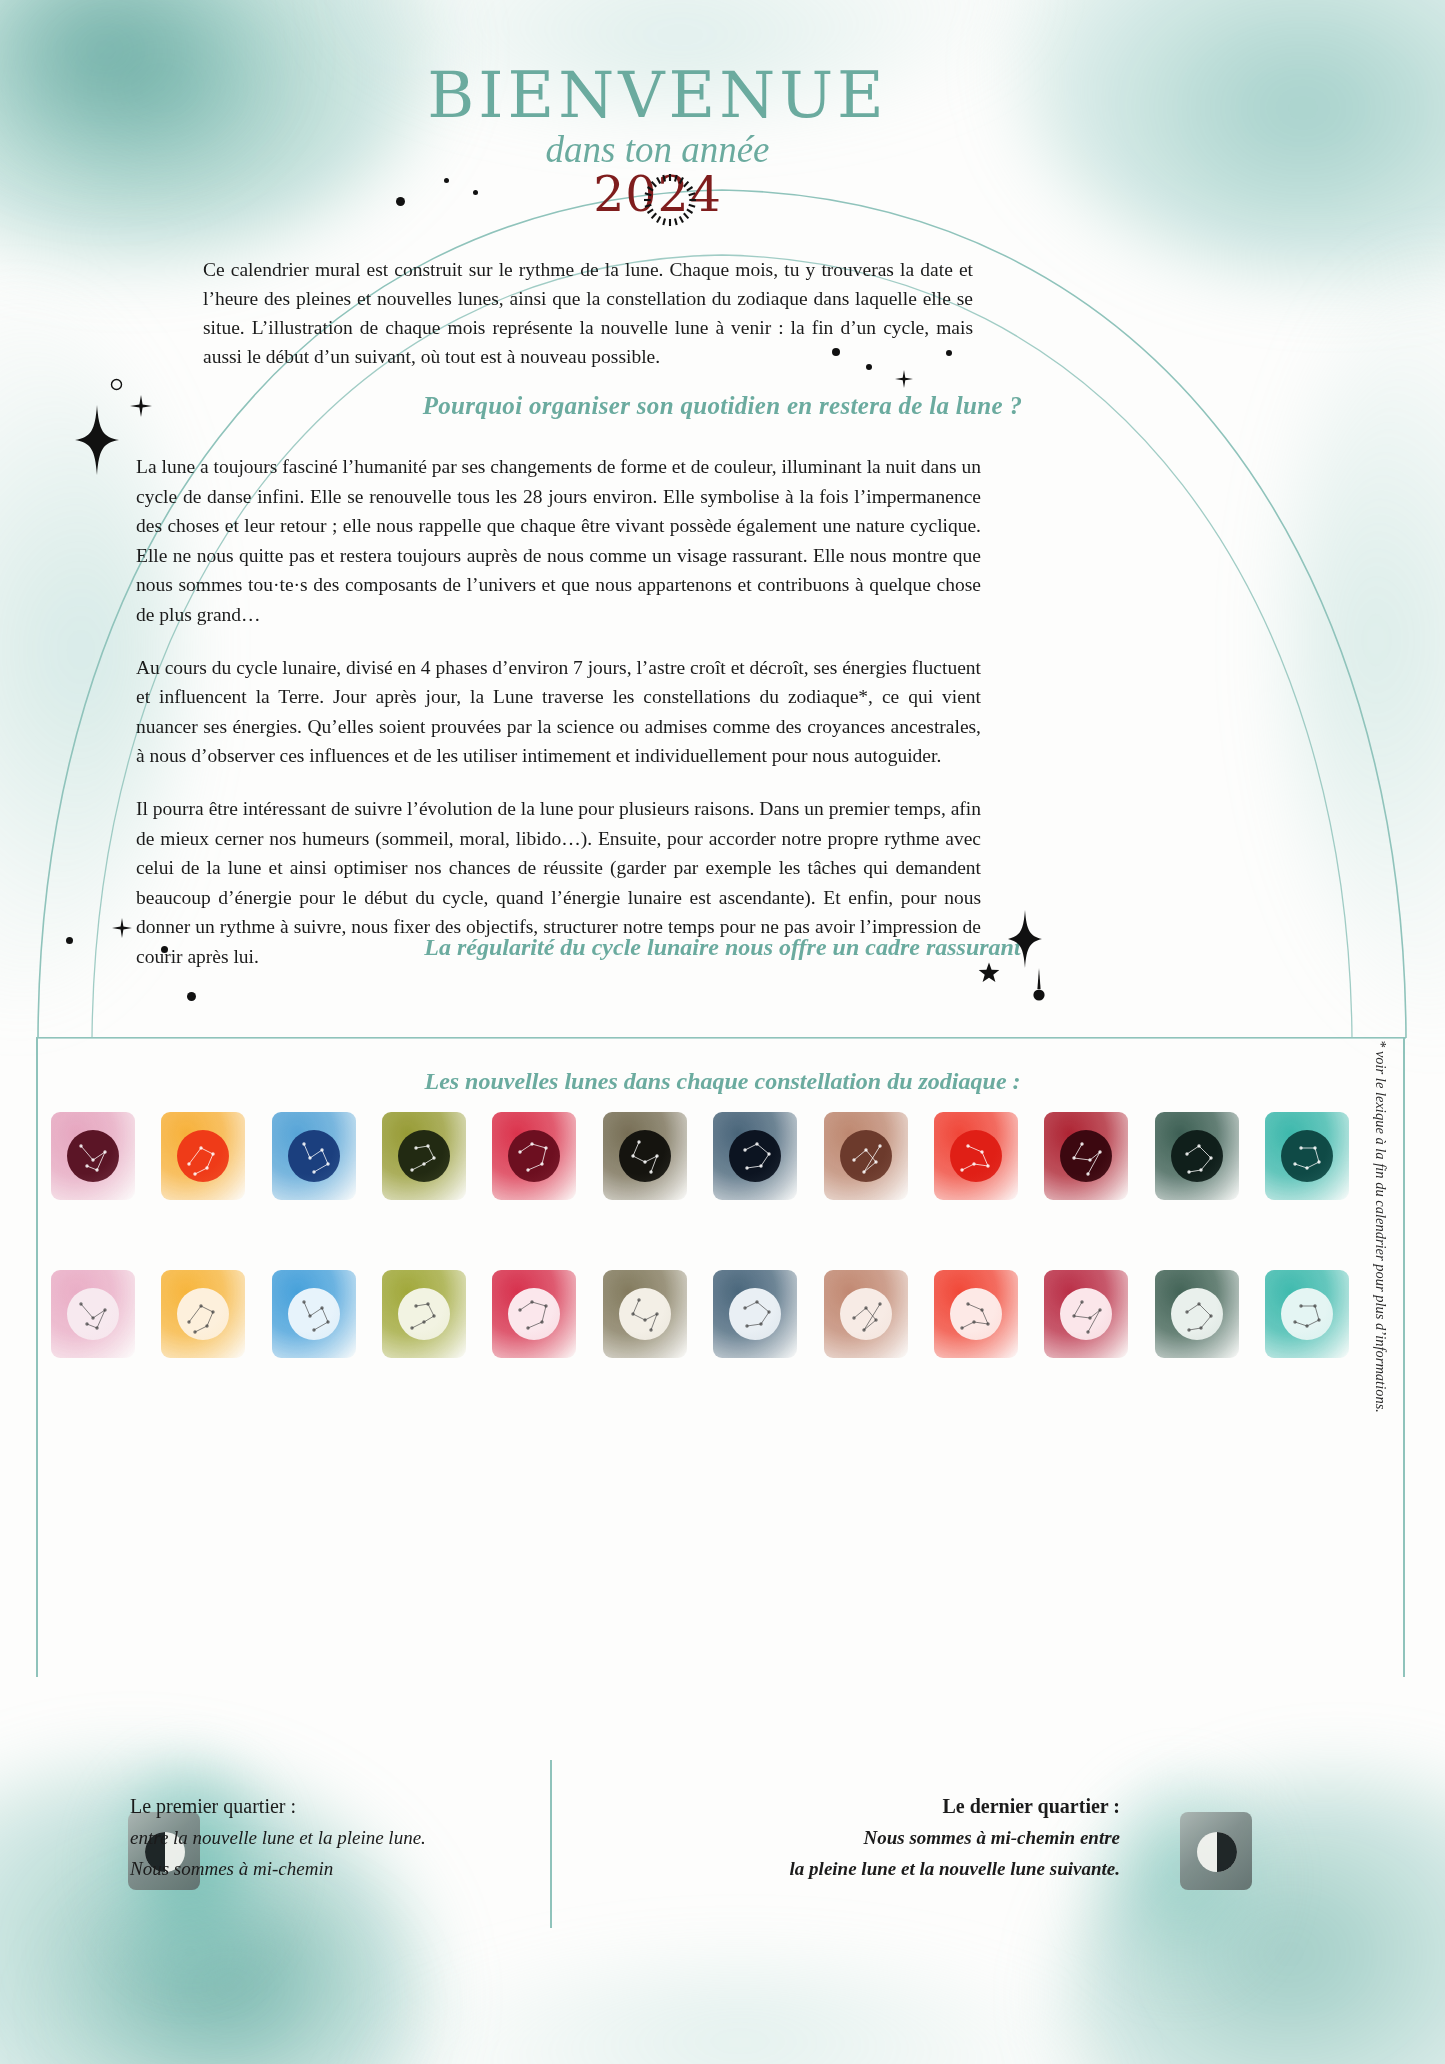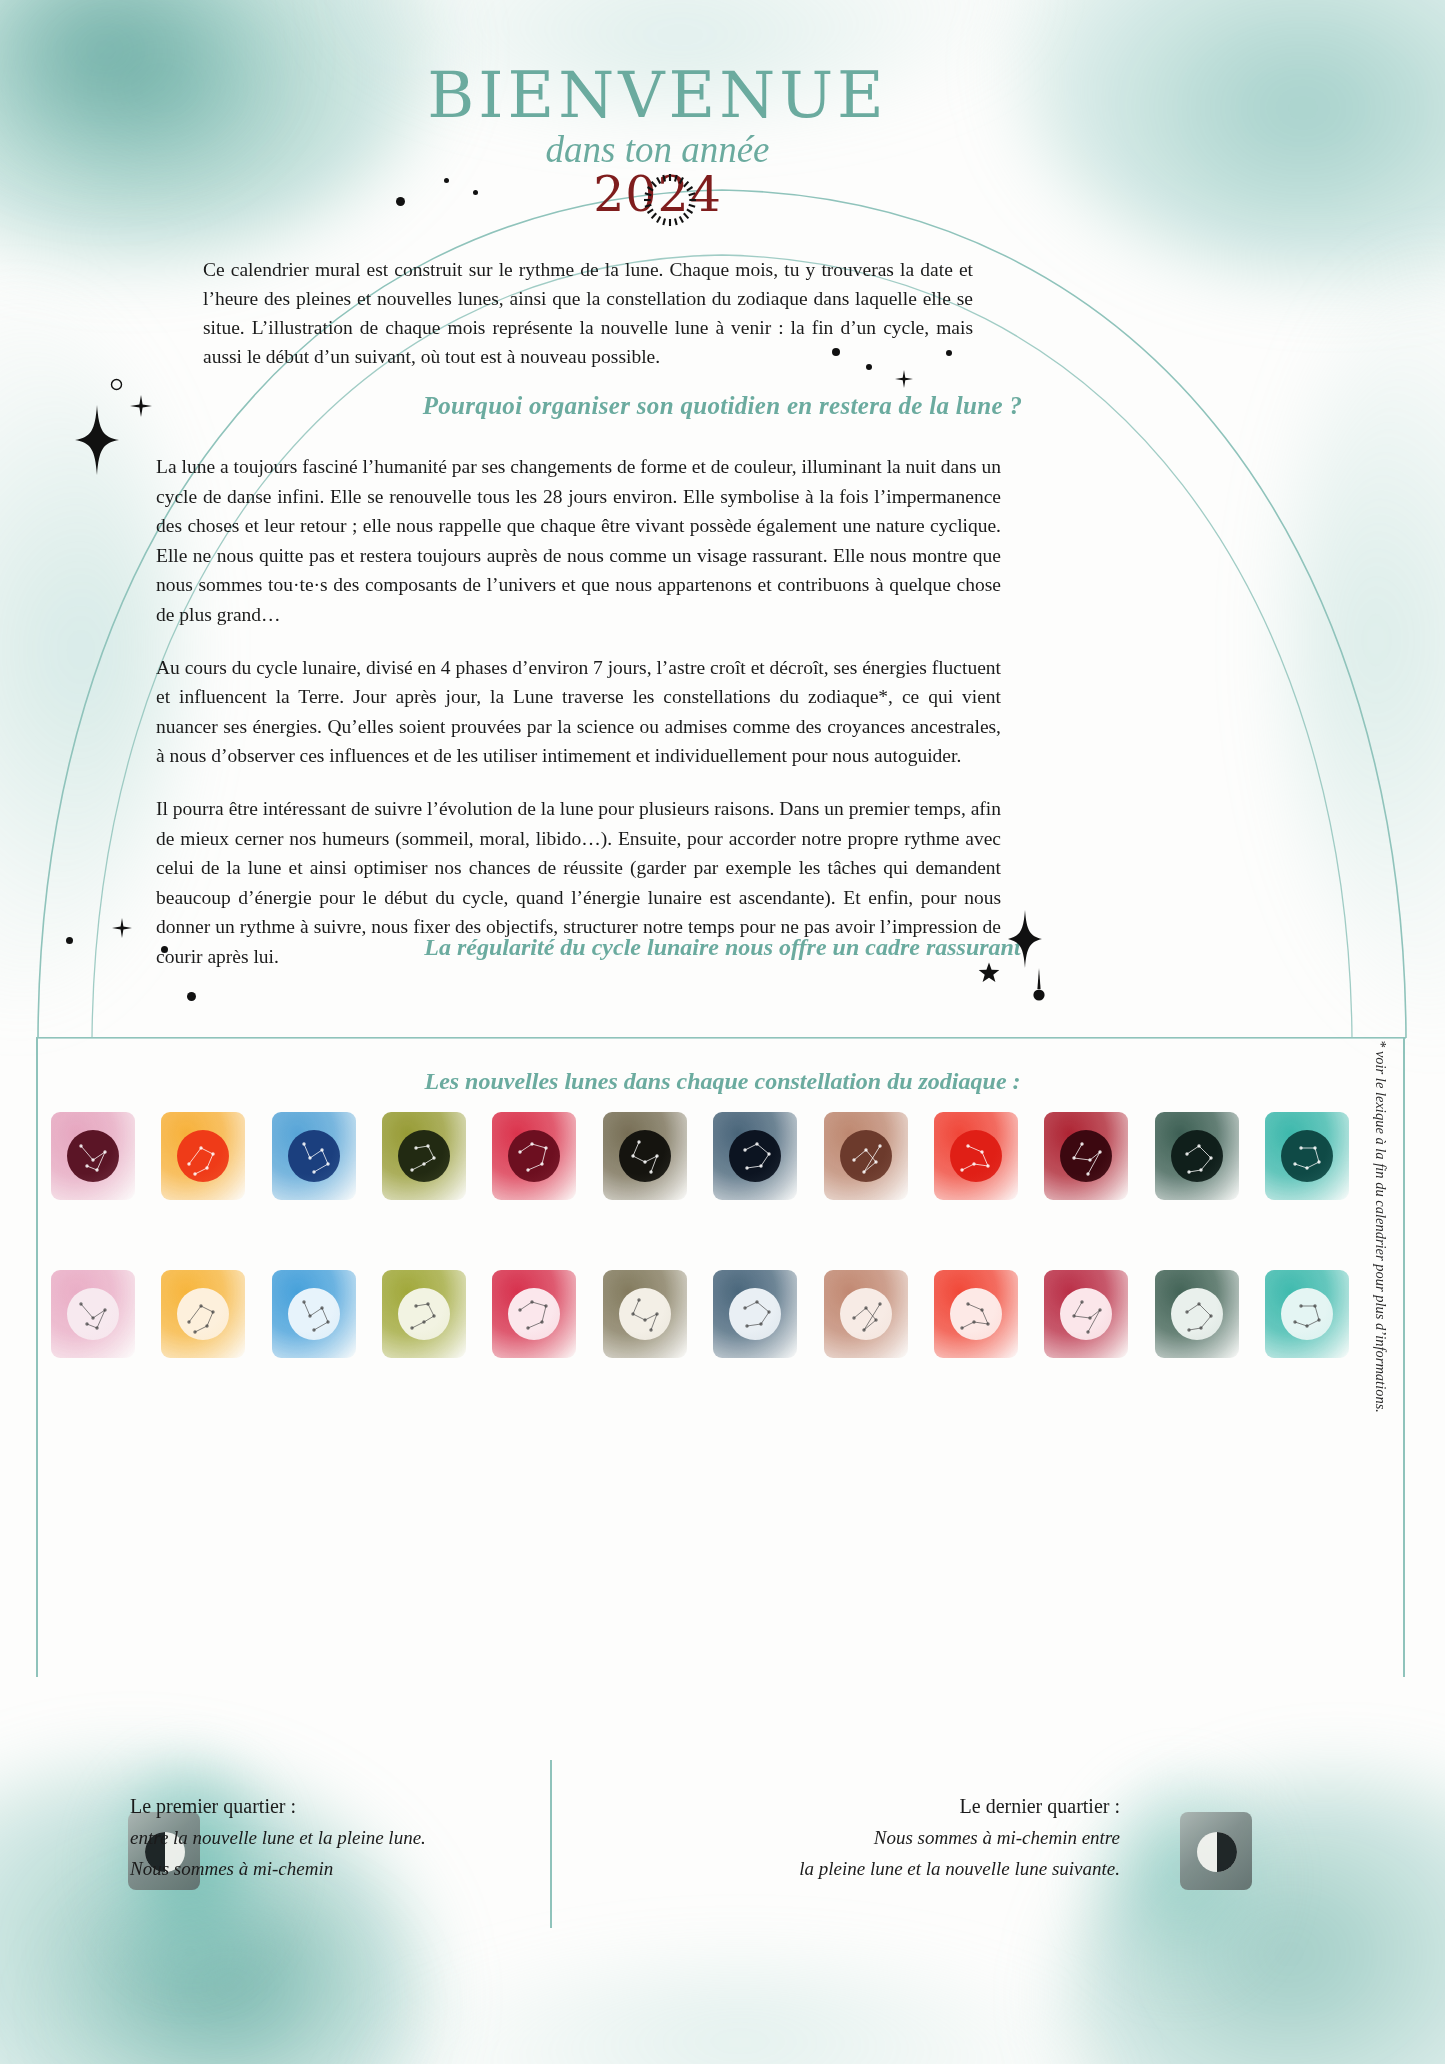--- a/index.html
+++ b/index.html
@@ -76,21 +76,21 @@
     position:absolute;left:175px;top:255px;width:770px;
     font-size:19.5px;line-height:29px;text-align:justify;margin-left:28px;
   }
   .section-title{
     position:absolute;left:0;right:0;top:392px;text-align:center;
     font-family:"Liberation Serif", serif;font-style:italic;font-weight:bold;
     font-size:25px;color:#6bab9f;letter-spacing:.3px;
   }
   .body-col{
     position:absolute;left:136px;top:452px;width:845px;
-    font-size:19.5px;line-height:29.6px;text-align:justify;margin-left:20px;
+    font-size:19.5px;line-height:29.6px;text-align:justify;
   }
   .body-col p{margin:0 0 23px 0;}
   .quote{
     position:absolute;left:0;right:0;top:930px;text-align:center;
     font-family:"Liberation Serif", serif;font-style:italic;font-weight:bold;
     font-size:24px;line-height:34px;color:#6bab9f;
   }
 
   
   .zod-title{
@@ -106,21 +106,21 @@
   .zod-cell{width:96px;height:100px;position:relative;}
   .sq{position:absolute;left:6px;top:4px;width:84px;height:88px;border-radius:9px;
       filter:blur(.4px);opacity:.93;}
   .orb{position:absolute;left:22px;top:22px;width:52px;height:52px;border-radius:50%;overflow:hidden;}
   .orb svg{position:absolute;left:0;top:0;}
 
   
   .q-divider{position:absolute;left:550px;top:1760px;width:1.6px;height:168px;background:#8fc3bb;}
   .quarter{position:absolute;width:430px;}
   .q-left{left:130px;top:1790px;text-align:left;}
-  .q-right{left:690px;top:1790px;text-align:right;}
+  .q-right{left:690px;top:1790px;text-align:right;font-weight:bold;}
   .q-title{font-size:20px;line-height:32px;}
   .q-desc{font-size:19px;line-height:31px;font-style:italic;}
   .q-icon{position:absolute;width:72px;height:78px;border-radius:8px;
           background:linear-gradient(140deg,#a9b3b0 0%,#7d8a88 45%,#5f6d6b 100%);opacity:.92;}
   .qi-left{left:128px;top:1812px;}
   .qi-right{left:1180px;top:1812px;}
   .q-moon{position:absolute;left:17px;top:20px;width:40px;height:40px;border-radius:50%;
           background:#f3f2ee;overflow:hidden;}
   .q-moon i{position:absolute;top:0;width:20px;height:40px;background:#14181a;display:block;}
   .q-moon.first i{left:0;}

